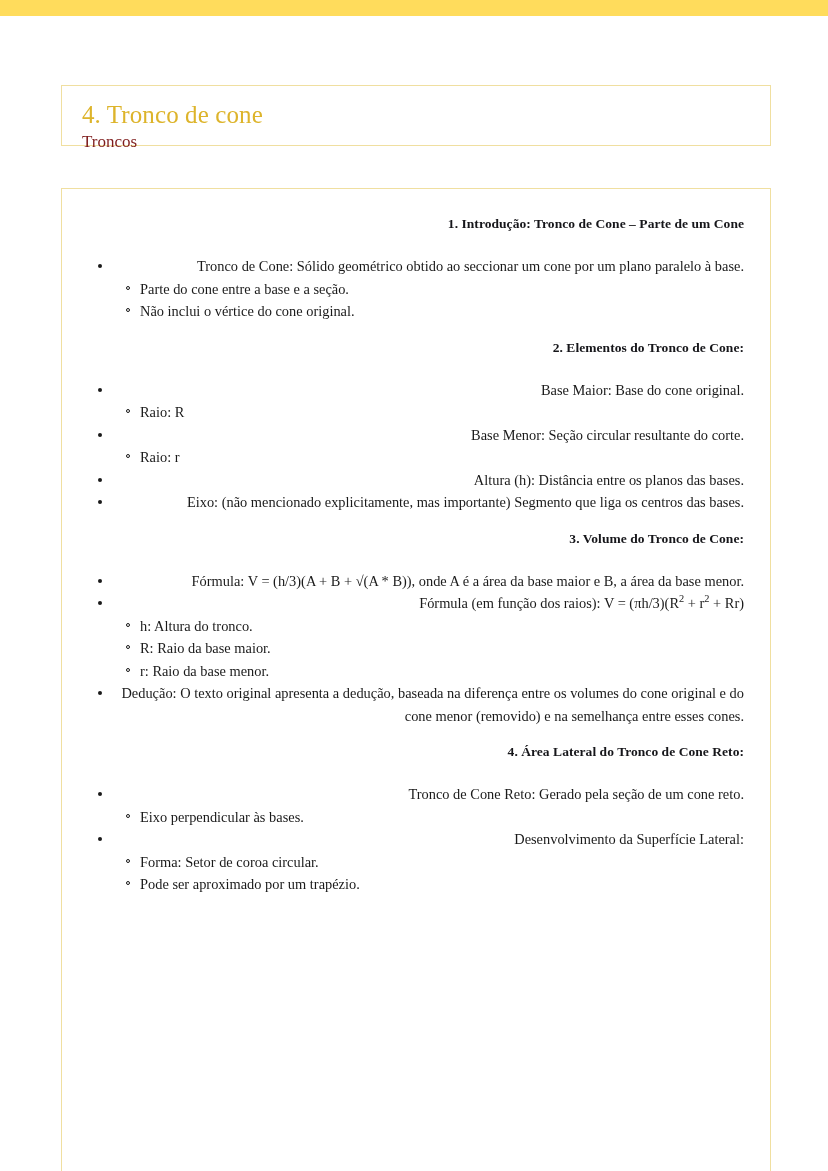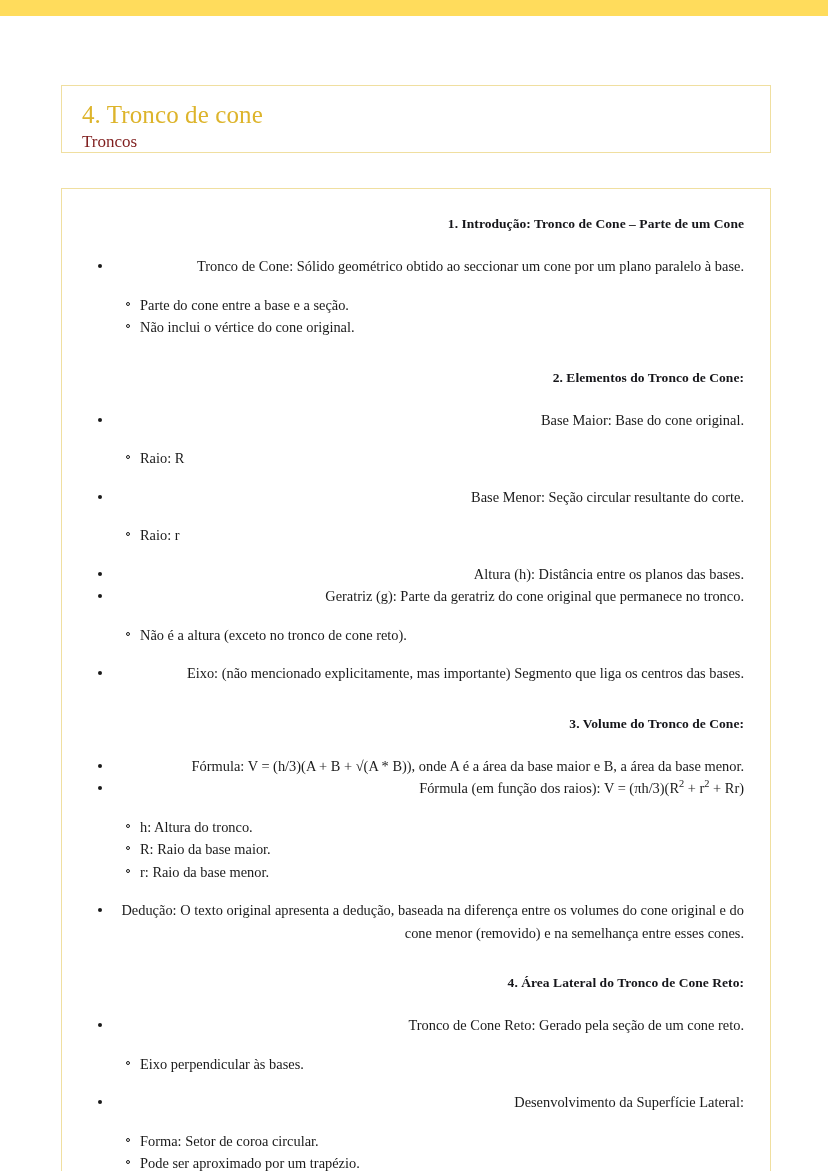--- a/index.html
+++ b/index.html
@@ -26,21 +26,21 @@
     height: 16px;
     background: #ffdc5c;
   }
 
   
   .header-card {
     position: absolute;
     left: 61px;
     top: 85px;
     width: 710px;
-    height: 68px;
+    height: 61px;
     box-sizing: border-box;
     border: 1px solid #f0dfa0;
     background: #ffffff;
     padding: 14px 0 4px 20px;
   }
   .deck-title {
     font-size: 25px;
     line-height: 30px;
     color: #ddb42b;
     font-weight: normal;
@@ -76,21 +76,21 @@
   h3.sec-heading {
     font-size: 13.5px;
     line-height: 18px;
     font-weight: bold;
     color: #16161a;
     margin: 0 0 22px 0;
     letter-spacing: 0.05px;
     text-align: right;
   }
   .section + .section h3.sec-heading {
-    margin-top: 30px;
+    margin-top: 16px;
   }
 
   ul.lvl1 {
     list-style: none;
     margin: 0;
     padding: 0;
   }
   ul.lvl1 > li.item {
     position: relative;
     padding-left: 28px;
@@ -108,21 +108,21 @@
     border-radius: 50%;
     background: #1a1a1a;
   }
   ul.lvl1 > li.item > .txt {
     display: block;
     text-align: right;
   }
 
   ul.lvl2 {
     list-style: none;
-    margin: 16px;
+    margin: 0;
     padding: 0;
   }
   ul.lvl2 > li.subitem {
     position: relative;
     padding-left: 28px;
     font-size: 14.4px;
     line-height: 22.5px;
     color: #1a1a1a;
   }
   ul.lvl2 > li.subitem > .bullet-hollow {
@@ -182,27 +182,20 @@
             <ul class="lvl2">
               <li class="subitem"><span class="bullet-hollow"></span><span>Raio: r</span></li>
             </ul>
           </li>
           <li class="item">
             <span class="bullet"></span>
             <span class="txt">Altura (h): Distância entre os planos das bases.</span>
           </li>
           <li class="item">
             <span class="bullet"></span>
-            <span class="txt">Geratriz (g): Parte da geratriz do cone original que permanece no tronco.</span>
-            <ul class="lvl2">
-              <li class="subitem"><span class="bullet-hollow"></span><span>Não é a altura (exceto no tronco de cone reto).</span></li>
-            </ul>
-          </li>
-          <li class="item">
-            <span class="bullet"></span>
             <span class="txt">Eixo: (não mencionado explicitamente, mas importante) Segmento que liga os centros das bases.</span>
           </li>
         </ul>
       </div>
       <div class="section">
         <h3 class="sec-heading">3. Volume do Tronco de Cone:</h3>
         <ul class="lvl1">
           <li class="item">
             <span class="bullet"></span>
             <span class="txt">Fórmula: V = (h/3)(A + B + √(A * B)), onde A é a área da base maior e B, a área da base menor.</span>

